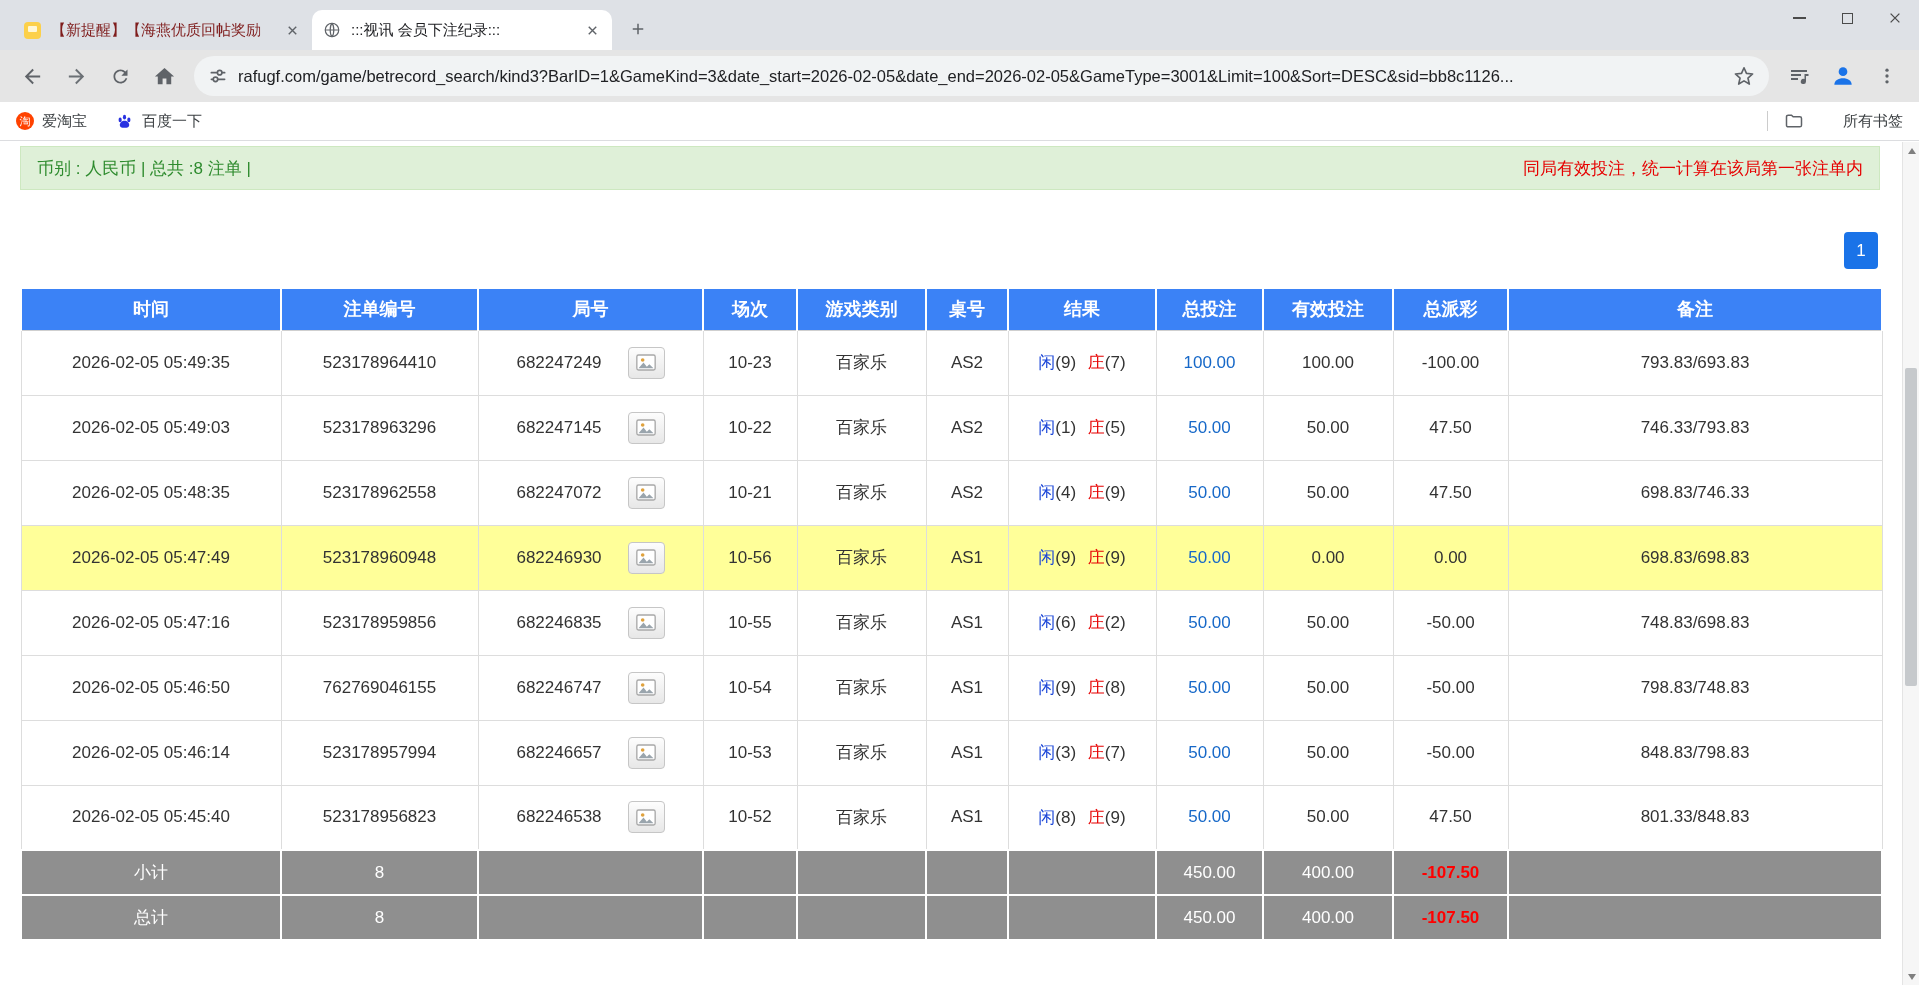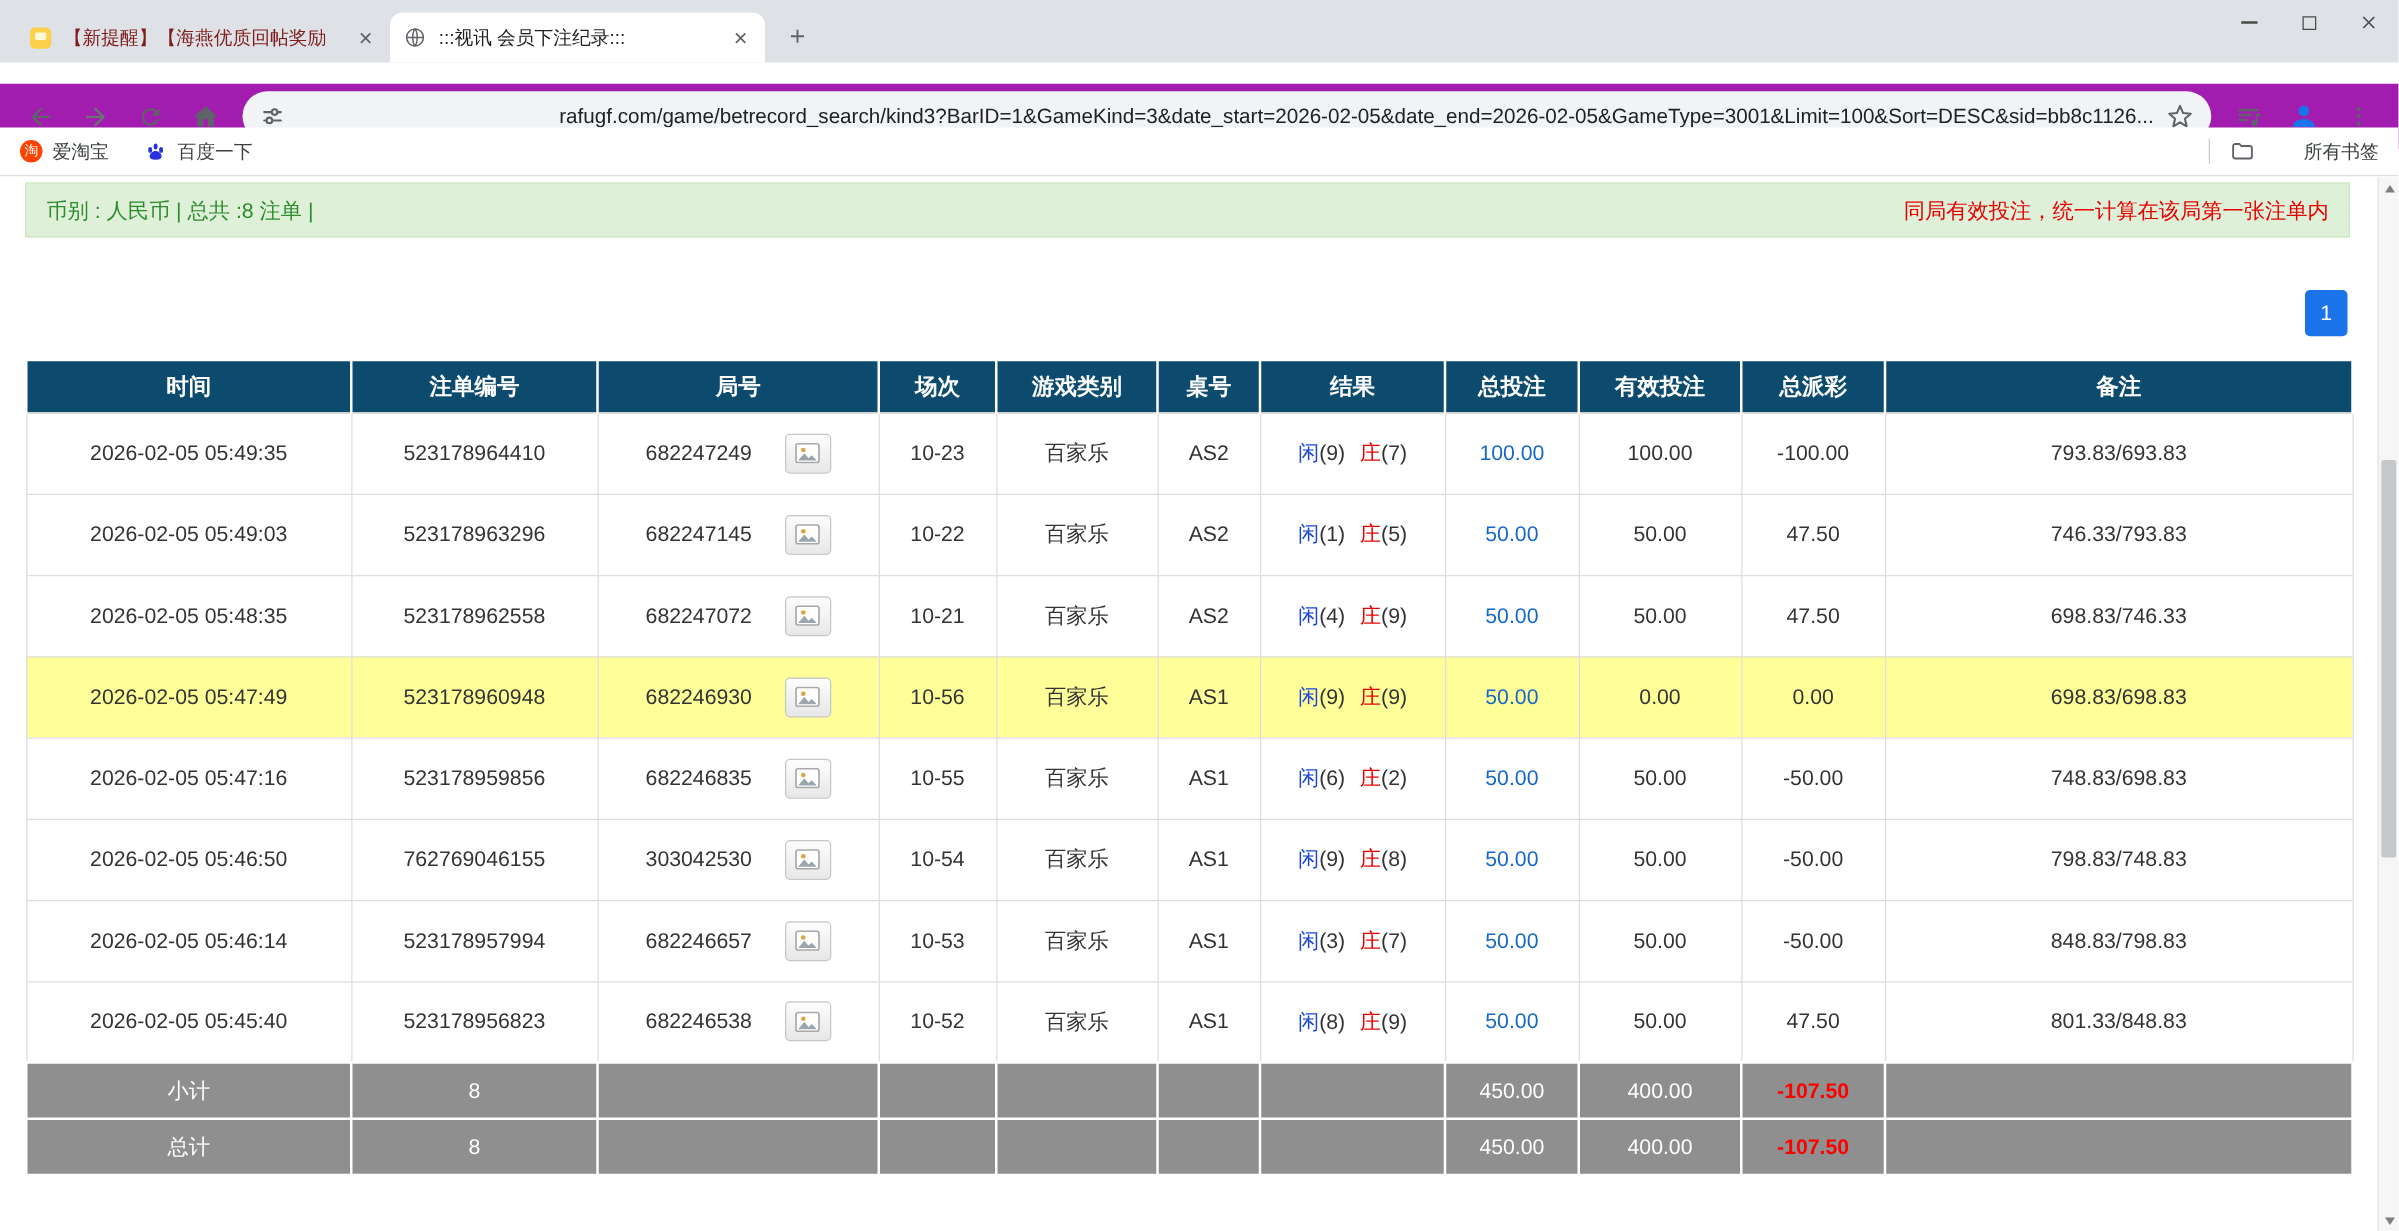--- a/index.html
+++ b/index.html
@@ -17,21 +17,21 @@
   .fav-yellow::after { content:""; position:absolute; left:4px; top:4px; width:9px; height:6px; background:#fff7d6; border-radius:1px; }
   .fav-red { width:17px; height:17px; background:#9e1b1b; border-radius:3px; position:relative; }
   .fav-red::after { content:""; position:absolute; left:5px; top:5px; width:7px; height:7px; background:#f3dcdc; border-radius:50%; }
   .new-tab { width:32px; height:32px; margin:0 0 5px 10px; display:flex; align-items:center; justify-content:center; border-radius:50%; }
   .win-controls { position:absolute; top:0; right:0; height:36px; display:flex; }
   .win-btn { width:48px; height:36px; display:flex; align-items:center; justify-content:center; }
   .ico-min { width:13px; height:2px; background:#4a4a4a; }
   .ico-max { width:11px; height:11px; border:1.6px solid #4a4a4a; }
 
   
-  .navbar { position:absolute; top:67px; left:0; right:0; height:52px; background:#a21caf; display:flex; align-items:center; padding:0 10px;text-align:right; }
+  .navbar { position:absolute; top:50px; left:0; right:0; height:52px; background:#e5e5e5; display:flex; align-items:center; padding:0 10px; }
   .nav-btn { width:42px; height:42px; border-radius:50%; display:flex; align-items:center; justify-content:center; flex:none; margin:0 1px; }
   .urlbar { flex:1; height:40px; background:#f1f3f4; border-radius:20px; display:flex; align-items:center; padding:0 14px; margin:0 8px; min-width:0; }
   .site-icon { flex:none; display:flex; margin-right:10px; }
   .url-text { flex:1; font-size:16.5px; color:#202124; white-space:nowrap; overflow:hidden; }
   .star-btn { flex:none; display:flex; margin-left:10px; }
 
   
   .bookmarks-bar { position:absolute; top:102px; left:0; right:0; height:39px; background:#fff; border-bottom:1px solid #dcdde0; display:flex; align-items:center; padding:0 16px; font-size:15px; color:#3c4043; }
   .bookmark { display:flex; align-items:center; margin-right:28px; cursor:pointer; }
   .bm-icon { margin-right:8px; display:flex; }
@@ -44,21 +44,21 @@
   
   .page { position:absolute; top:142px; left:0; right:17px; bottom:0; background:#fff; }
   .summary-bar { position:absolute; top:4px; left:20px; width:1860px; height:44px; background:#dff0d8; border:1px solid #cde8c0; display:flex; align-items:center; justify-content:space-between; padding:0 16px; font-size:17px; }
   .summary-text { color:#2e8b2e; }
   .notice-text { color:#e60000;text-align:center; }
   .pagination { position:absolute; top:90px; right:24px; }
   .page-btn { width:34px; height:37px; background:#1a73e8; color:#fff; display:flex; align-items:center; justify-content:center; border-radius:4px; font-size:17px; cursor:pointer; }
 
   
   .records-table { position:absolute; top:145px; left:20px; width:1860px; border-collapse:collapse; table-layout:fixed; }
-  .records-table th { background:#0c4a6e; color:#fff; font-size:18px; font-weight:bold; height:42px; text-align:center; border:2px solid #fff; border-bottom:1px solid #cfcfcf; }
+  .records-table th { background:#3b82f6; color:#fff; font-size:18px; font-weight:bold; height:42px; text-align:center; border:2px solid #fff; border-bottom:1px solid #cfcfcf; }
   .records-table td { border:1px solid #ddd; text-align:center; font-size:17px; color:#333; height:65px; padding:0 4px; background:#fff; }
   tr.highlight td { background:#ffff99; }
   .neg { color:#e80000; }
   .bet-link { color:#1668c8; text-decoration:none; cursor:pointer; }
   .round-wrap { display:flex; align-items:center; justify-content:center; gap:26px;text-align:center; }
   .media-btn { width:37px; height:32px; border:1px solid #c6c6c6; border-radius:4px; background:linear-gradient(#fdfdfd,#e7e7e7); display:inline-flex; align-items:center; justify-content:center; cursor:pointer; padding:0; }
   .result-player .rlabel { color:#1b46d8; }
   .result-banker .rlabel { color:#e60000; }
   .result-banker { margin-left:7px; }
   .rval { color:#333; }
@@ -386,21 +386,21 @@
     <td><a class="bet-link">50.00</a></td>
     <td>50.00</td>
     <td class="neg">-50.00</td>
     <td>748.83/698.83</td>
   </tr>
           <tr>
     <td>2026-02-05 05:46:50</td>
     <td>762769046155</td>
     <td>
       <div class="round-wrap">
-        <span>303042530</span>
+        <span>682246747</span>
         <button class="media-btn">
           <svg width="20" height="17" viewBox="0 0 24 20">
                     <rect x="1" y="1" width="22" height="18" rx="2" fill="#fff" stroke="#a8a8a8" stroke-width="1.6"></rect>
                     <circle cx="8" cy="7" r="2.2" fill="#e0a23e"></circle>
                     <path d="M3 17l6-7 4 5 3-3 5 5z" fill="#9aa5ad"></path>
                   </svg>
         </button>
       </div>
     </td>
     <td>10-54</td>

